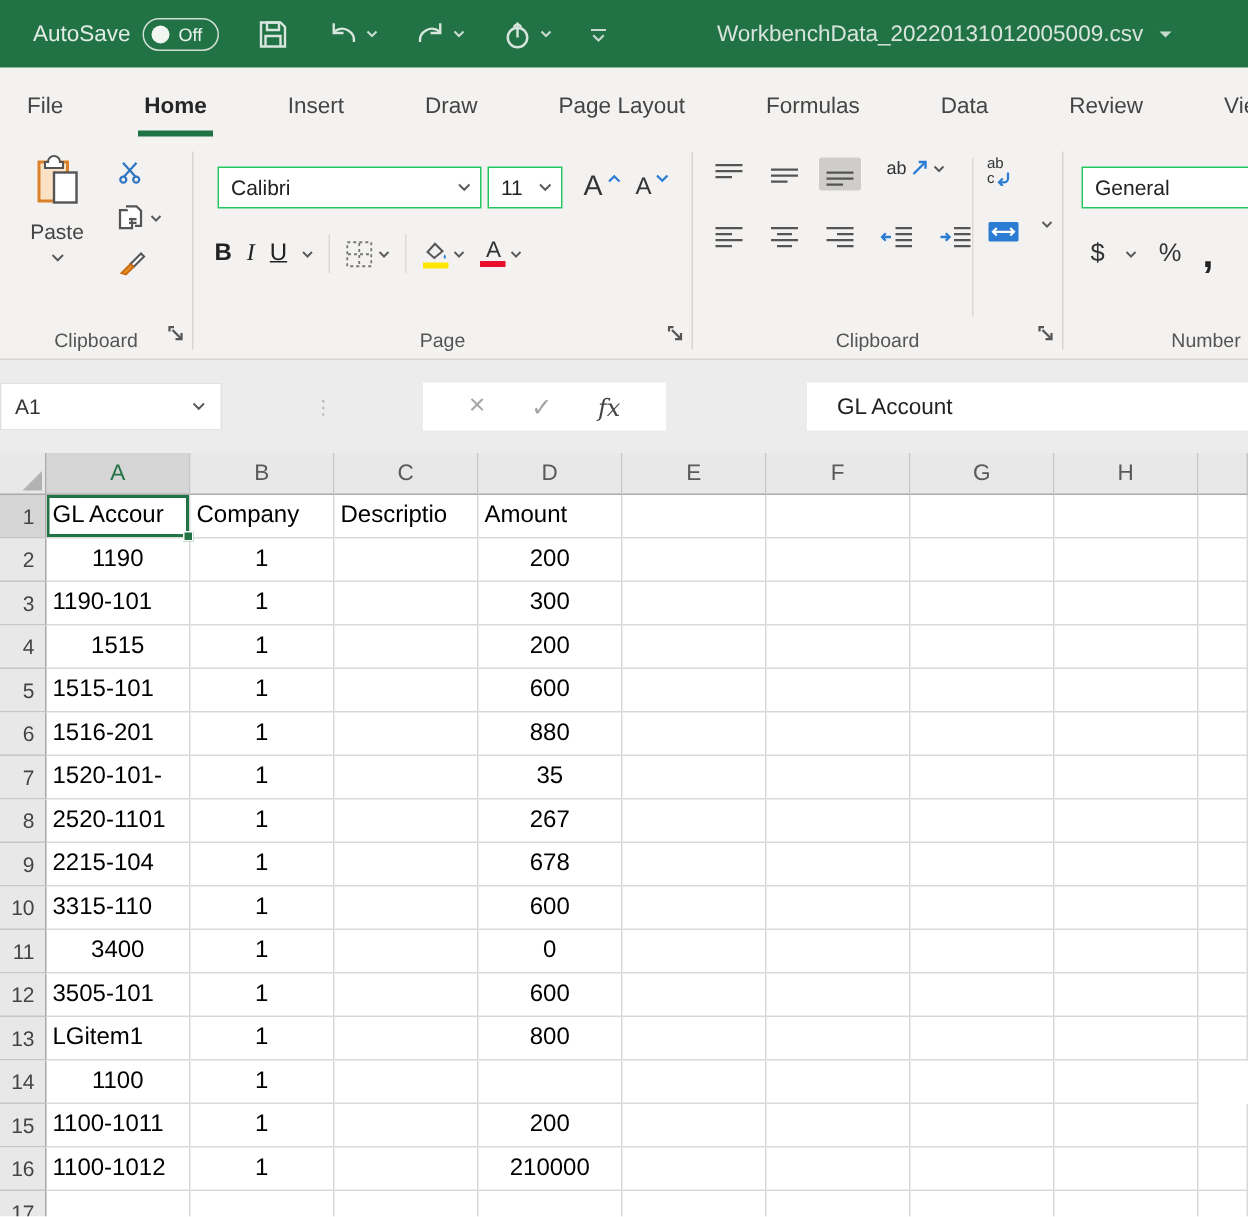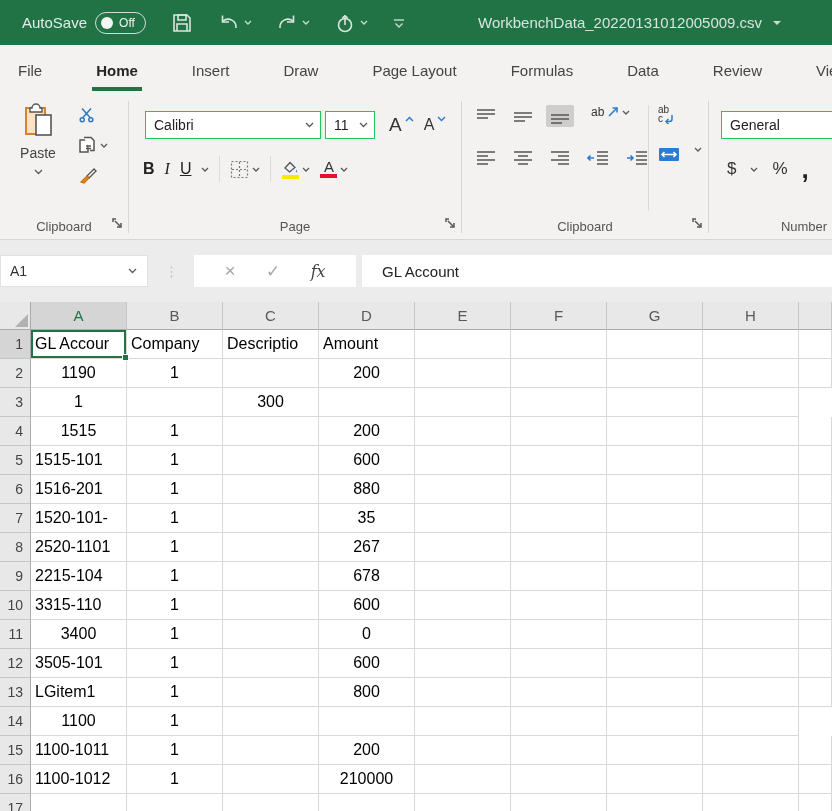--- a/index.html
+++ b/index.html
@@ -76,21 +76,21 @@
   .al-right { position:absolute; left:196px; top:10px; width:48px; }
   .wrapic { font-size:10px; line-height:9px; color:#333; position:relative; }
 
   .g-number { width:190px; }
   .num-box { position:absolute; left:12px; top:16px; width:166px; }
   .num-row2 { position:absolute; left:18px; top:58px; display:flex; align-items:center;
     gap:14px; height:32px; font-size:17px; color:#333; }
   .comma { font-size:26px; font-weight:bold; color:#222; line-height:20px; }
 
   
-  .formulabar { height:62px; background:#ececec; display:flex; align-items:center; }
+  .formulabar { height:62px; background:#ececec; display:flex; align-items:center;gap:44px; }
   .namebox { width:148px; height:32px; background:#fff; border:1px solid #e1e1e1;
     display:flex; align-items:center; justify-content:space-between;
     padding:0 10px 0 9px; font-size:14px; color:#333; }
   .fb-handle { width:46px; text-align:center; color:#b8b8b8; font-size:13px;
     letter-spacing:-1px; }
   .fb-buttons { width:162px; height:32px; background:#fff; display:flex;
     align-items:center; justify-content:space-evenly; }
   .fb-x { color:#a6a6a6; font-size:19px; }
   .fb-check { color:#a6a6a6; font-size:17px; }
   .fb-fx { font-family:"DejaVu Serif", serif; font-style:italic; font-size:16px; color:#444; }
@@ -510,20 +510,21 @@
           <div class="cell"></div>
           <div class="cell num">200</div>
           <div class="cell"></div>
           <div class="cell"></div>
           <div class="cell"></div>
           <div class="cell"></div>
           <div class="cell"></div>
         </div>
         <div class="row">
           <div class="rowhead">3</div>
+          <div class="cell">1190-101</div>
           <div class="cell num">1</div>
           <div class="cell"></div>
           <div class="cell num">300</div>
           <div class="cell"></div>
           <div class="cell"></div>
           <div class="cell"></div>
           <div class="cell"></div>
           <div class="cell"></div>
         </div>
         <div class="row">

